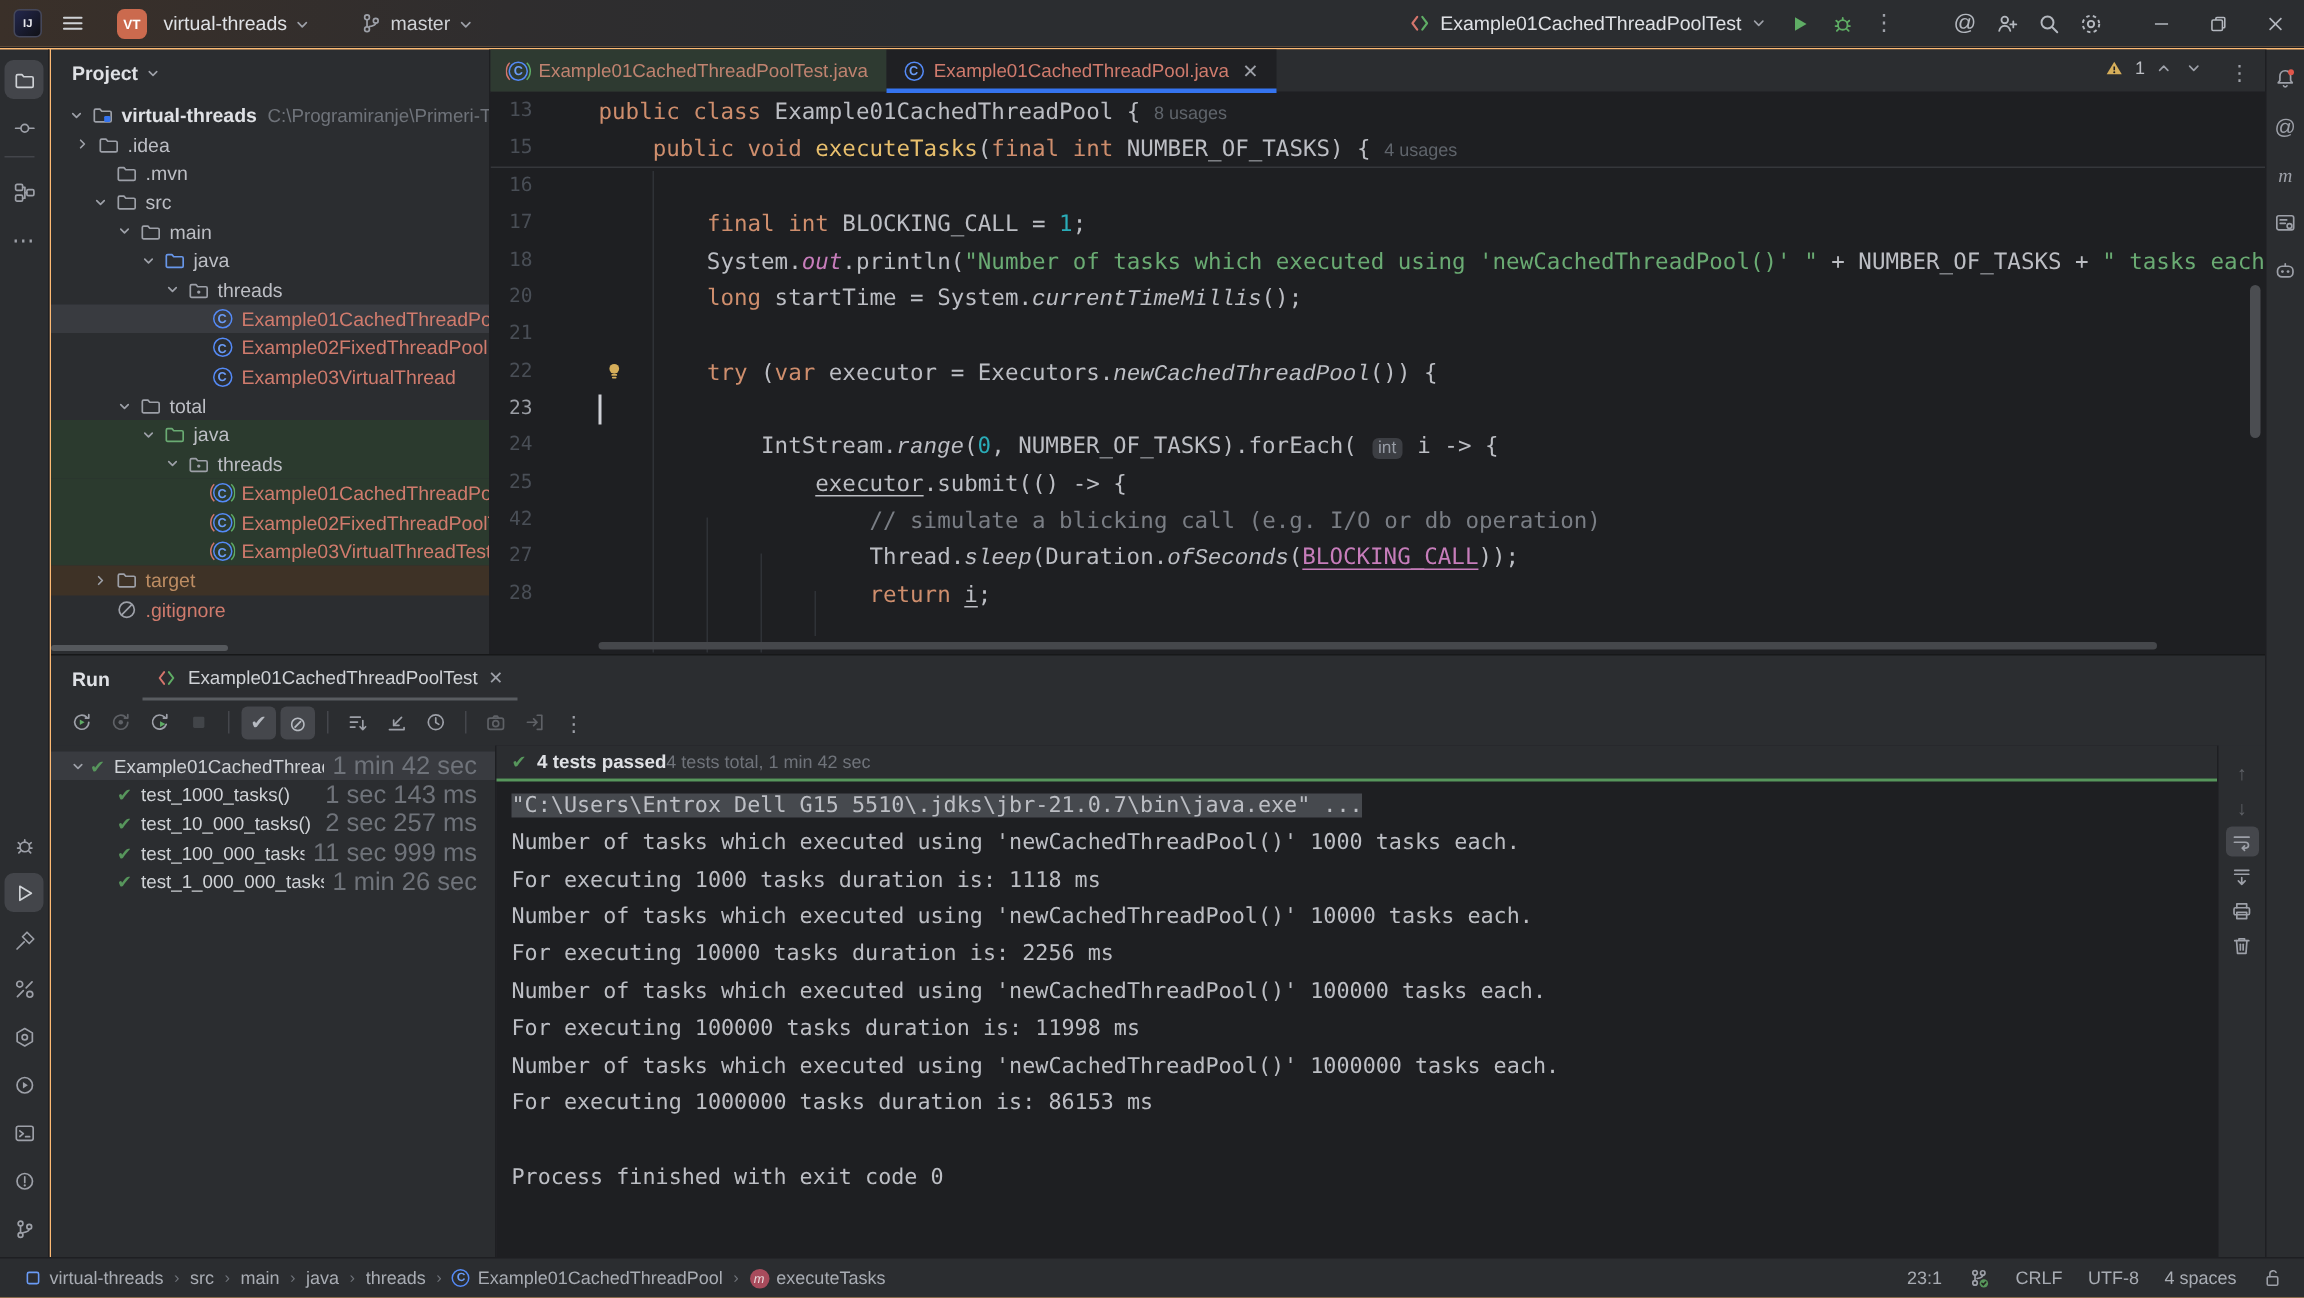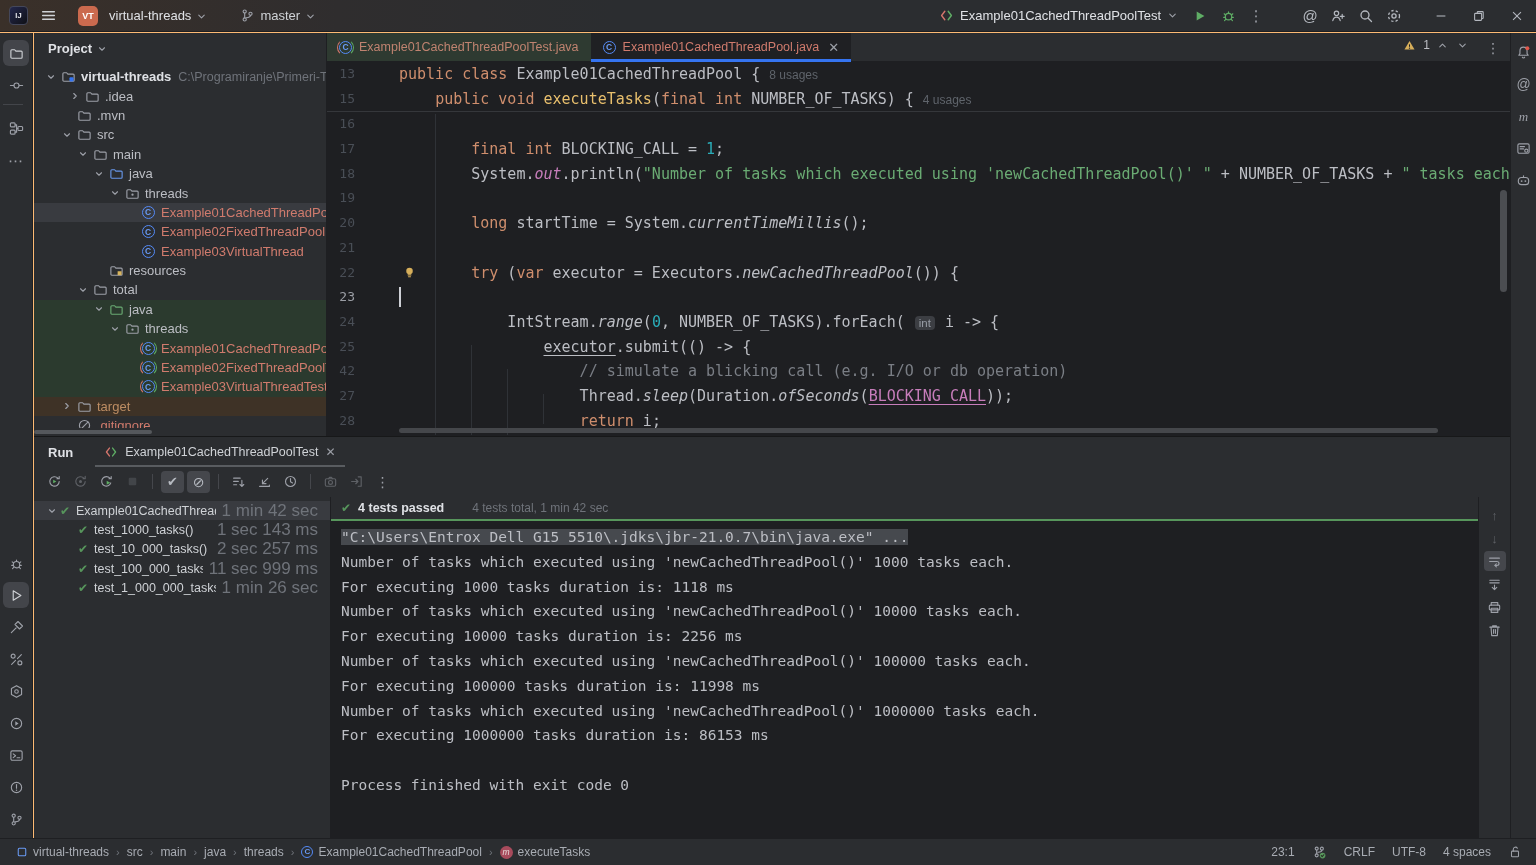--- a/index.html
+++ b/index.html
@@ -72,21 +72,21 @@
   .etab .close { color:#9da0a8; font-size:13px; margin-left:2px; }
   .tab-kebab { position:absolute; right:10px; top:0; height:29px; display:flex; align-items:center; color:#9da0a8; }
   .code { position:absolute; left:0; top:29px; right:0; bottom:0; overflow:hidden;
     font-family:"DejaVu Sans Mono",monospace; font-size:15px; line-height:24.7px; padding-top:0; }
   .cl { height:24.7px; white-space:pre; position:relative; }
   .cl .content { margin-left:72px; display:block; height:100%; }
   .gut { position:absolute; left:0; top:0; width:28px; text-align:right; color:#494e56; font-size:13px; }
   .cl.curline .gut { color:#9b9ea5; }
   .sticky-sep { height:0; border-bottom:1px solid #35373b; }
   .kw { color:#cf8e6d; } .tx { color:#bcbec4; } .num { color:#2aacb8; } .str { color:#6aab73; }
-  .fld { color:#c77dbb; font-style:italic; } .itl { color:#bcbec4; font-style:italic; }
+  .fld { color:#c77dbb; font-style:italic; } .itl { color:#bcbec4; font-style:italic;font-family:Liberation Mono, monospace; }
   .cmt { color:#7a7e85; } .mth { color:#e8bf6d; }
   .un { color:#bcbec4; text-decoration:underline; text-underline-offset:3px; }
   .fu { color:#c77dbb; text-decoration:underline; text-underline-offset:3px; }
   .il { color:#5f646b; font-size:12px; font-family:"Liberation Sans",sans-serif; }
   .ib { background:#3c3e43; color:#989da6; font-size:11.5px; font-family:"Liberation Sans",sans-serif;
     border-radius:4px; padding:1px 4px; margin:0 1px; }
   .guide { position:absolute; width:1px; background:#2f3237; }
   .caret { position:absolute; left:72px; top:2px; width:1.5px; height:20px; background:#ced0d6; }
   .bulb { position:absolute; left:76px; top:4px; }
   .inspect-widget { position:absolute; right:42px; top:5px; display:flex; align-items:center; gap:7px;
@@ -111,21 +111,21 @@
   .trow { height:19.4px; display:flex; align-items:center; padding:0 12px 0 10px; }
   .trow.sel { background:#393b40; }
   .trow .chk { color:#57965c; font-size:12px; width:16px; flex:none; }
   .trow .tname { color:#cfd2d6; white-space:nowrap; overflow:hidden; }
   .trow .tdur { margin-left:auto; color:#6f737a; font-size:17px; white-space:nowrap; padding-left:6px; }
   .trow.child { padding-left:44px; }
   .console-wrap { flex:1; position:relative; background:#1e1f22; min-width:0; }
   .console-head { height:22px; background:#2b2d30; display:flex; align-items:center; padding-left:10px; font-size:12.5px; }
   .ch-check { color:#57965c; margin-right:7px; font-size:12px; }
   .ch-passed { color:#dfe1e5; font-weight:bold; }
-  .ch-total { color:#6f737a; margin-left:28px; font-size:12px; }
+  .ch-total { color:#6f737a; margin-left:0; font-size:12px; }
   .green-line { height:2px; background:#57965c; }
   .console { position:absolute; top:24px; left:0; right:0; bottom:0; overflow:hidden;
     font-family:"DejaVu Sans Mono",monospace; font-size:14.5px; line-height:24.8px; padding:4px 0 0 10px; color:#bcbec4; }
   .con-line { height:24.8px; white-space:pre; }
   .con-line .hl { background:#46494e; }
   .console-icons { width:32px; background:#2b2d30; border-left:1px solid #1e1f22; display:flex; flex-direction:column;
     align-items:center; padding-top:8px; flex:none; }
   .cib { width:22px; height:20px; border-radius:4px; display:flex; align-items:center; justify-content:center;
     color:#9da0a8; margin-bottom:3px; flex:none; }
   .cib.active { background:#45474c; }
@@ -448,21 +448,21 @@
           </span>
           <span class="tr-icon">
             <svg width="15" height="15" viewBox="0 0 16 16" fill="none" stroke="#9da0a8" stroke-width="1.2" stroke-linecap="round" stroke-linejoin="round">
               <path d="M2 5c0-.6.4-1 1-1h3l1.3 1.5H13c.6 0 1 .4 1 1V12c0 .6-.4 1-1 1H3c-.6 0-1-.4-1-1V5z"></path>
               <rect x="9" y="8.8" width="4.4" height="4.4" rx="1" fill="#3574f0" stroke="none"></rect>
             </svg>
           </span>
           <span class="tr-label f-root">virtual-threads</span>
           <span class="tr-suffix">C:\Programiranje\Primeri-Tvoji\Proj</span>
         </div>
-        <div class="tree-row" style="padding-left: 32px;">
+        <div class="tree-row" style="padding-left: 12px;">
           <span class="tr-chev ic">
             <svg width="10" height="10" viewBox="0 0 16 16" fill="none" stroke="#9da0a8" stroke-width="1.8" stroke-linecap="round" stroke-linejoin="round">
               <path d="M6 4l4 4-4 4"></path>
             </svg>
           </span>
           <span class="tr-icon">
             <svg width="15" height="15" viewBox="0 0 16 16" fill="none" stroke="#9da0a8" stroke-width="1.2" stroke-linecap="round" stroke-linejoin="round">
               <path d="M2 5c0-.6.4-1 1-1h3l1.3 1.5H13c.6 0 1 .4 1 1V12c0 .6-.4 1-1 1H3c-.6 0-1-.4-1-1V5z"></path>
             </svg>
           </span>
@@ -543,30 +543,20 @@
             <span class="ring">C</span>
           </span>
           <span class="tr-label f-file">Example02FixedThreadPool</span>
         </div>
         <div class="tree-row" style="padding-left: 88px;">
           <span class="tr-chev ic"></span>
           <span class="tr-icon">
             <span class="ring">C</span>
           </span>
           <span class="tr-label f-file">Example03VirtualThread</span>
-        </div>
-        <div class="tree-row" style="padding-left: 56px;">
-          <span class="tr-chev ic"></span>
-          <span class="tr-icon">
-            <svg width="15" height="15" viewBox="0 0 16 16" fill="none" stroke="#9da0a8" stroke-width="1.2" stroke-linecap="round" stroke-linejoin="round">
-              <path d="M2 5c0-.6.4-1 1-1h3l1.3 1.5H13c.6 0 1 .4 1 1V12c0 .6-.4 1-1 1H3c-.6 0-1-.4-1-1V5z"></path>
-              <rect x="9.2" y="8.8" width="4.2" height="4.2" fill="#d8b45c" stroke="none"></rect>
-            </svg>
-          </span>
-          <span class="tr-label">resources</span>
         </div>
         <div class="tree-row" style="padding-left: 40px;">
           <span class="tr-chev ic">
             <svg width="10" height="10" viewBox="0 0 16 16" fill="none" stroke="#9da0a8" stroke-width="1.8" stroke-linecap="round" stroke-linejoin="round">
               <path d="M4 6l4 4 4-4"></path>
             </svg>
           </span>
           <span class="tr-icon">
             <svg width="15" height="15" viewBox="0 0 16 16" fill="none" stroke="#9da0a8" stroke-width="1.2" stroke-linecap="round" stroke-linejoin="round">
               <path d="M2 5c0-.6.4-1 1-1h3l1.3 1.5H13c.6 0 1 .4 1 1V12c0 .6-.4 1-1 1H3c-.6 0-1-.4-1-1V5z"></path>
@@ -673,21 +663,20 @@
       <div class="guide" style="left:144px; top:283px; height:90px;"></div>
       <div class="guide" style="left:180px; top:307px; height:66px;"></div>
       <div class="guide" style="left:216px; top:332px; height:30px;"></div>
       <div id="code-lines">
           <div class="cl"><span class="gut">13</span><span class="content"><span class="kw">public </span><span class="kw">class </span><span class="tx">Example01CachedThreadPool</span><span class="tx"> { </span><span class="il">8 usages</span></span></div>
           <div class="cl"><span class="gut">15</span><span class="content"><span class="tx">    </span><span class="kw">public </span><span class="kw">void </span><span class="mth">executeTasks</span><span class="tx">(</span><span class="kw">final </span><span class="kw">int </span><span class="tx">NUMBER_OF_TASKS) { </span><span class="il">4 usages</span></span></div>
           <div class="sticky-sep"></div>
           <div class="cl"><span class="gut">16</span><span class="content"></span></div>
           <div class="cl"><span class="gut">17</span><span class="content"><span class="tx">        </span><span class="kw">final </span><span class="kw">int </span><span class="tx">BLOCKING_CALL = </span><span class="num">1</span><span class="tx">;</span></span></div>
           <div class="cl"><span class="gut">18</span><span class="content"><span class="tx">        System.</span><span class="fld">out</span><span class="tx">.println(</span><span class="str">"Number of tasks which executed using 'newCachedThreadPool()' "</span><span class="tx"> + NUMBER_OF_TASKS + </span><span class="str">" tasks each."</span></span></div>
-          <div class="cl"><span class="gut">19</span><span class="content"></span></div>
           <div class="cl"><span class="gut">20</span><span class="content"><span class="tx">        </span><span class="kw">long </span><span class="tx">startTime = System.</span><span class="itl">currentTimeMillis</span><span class="tx">();</span></span></div>
           <div class="cl"><span class="gut">21</span><span class="content"></span></div>
           <div class="cl"><span class="gut">22</span><span class="bulb"><svg width="13" height="15" viewBox="0 0 16 18">
                 <circle cx="8" cy="7" r="4" fill="#d6ae5a"></circle>
                 <path d="M6.3 12h3.4M6.8 14.2h2.4" stroke="#d6ae5a" stroke-width="1.4" stroke-linecap="round"></path>
               </svg></span><span class="content"><span class="tx">        </span><span class="kw">try</span><span class="tx"> (</span><span class="kw">var</span><span class="tx"> executor = Executors.</span><span class="itl">newCachedThreadPool</span><span class="tx">()) {</span></span></div>
           <div class="cl curline"><span class="gut">23</span><span class="caret"></span><span class="content"></span></div>
           <div class="cl"><span class="gut">24</span><span class="content"><span class="tx">            IntStream.</span><span class="itl">range</span><span class="tx">(</span><span class="num">0</span><span class="tx">, NUMBER_OF_TASKS).forEach( </span><span class="ib">int</span><span class="tx"> i -&gt; {</span></span></div>
           <div class="cl"><span class="gut">25</span><span class="content"><span class="tx">                </span><span class="un">executor</span><span class="tx">.submit(() -&gt; {</span></span></div>
           <div class="cl"><span class="gut">42</span><span class="content"><span class="cmt">                    // simulate a blicking call (e.g. I/O or db operation)</span></span></div>

